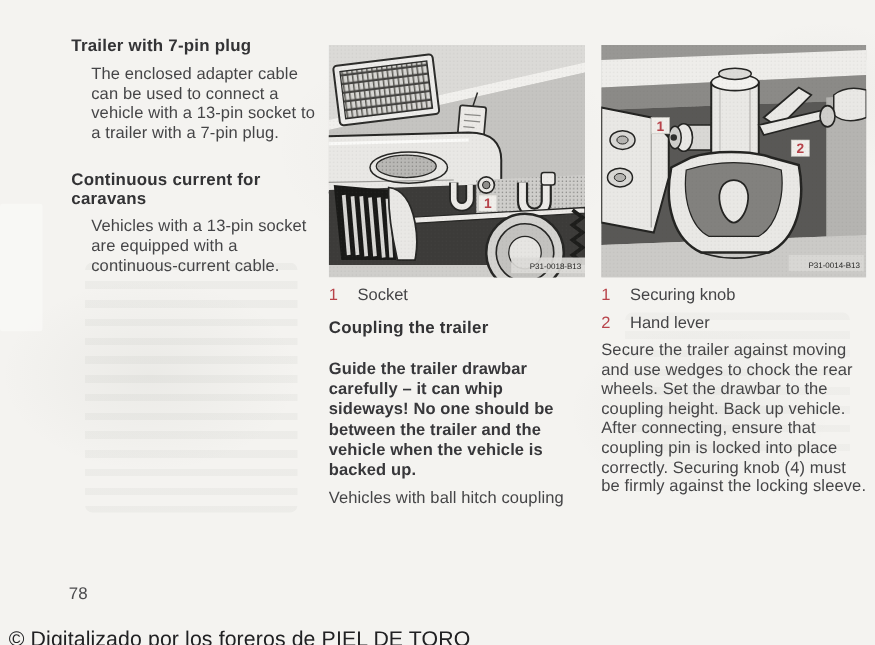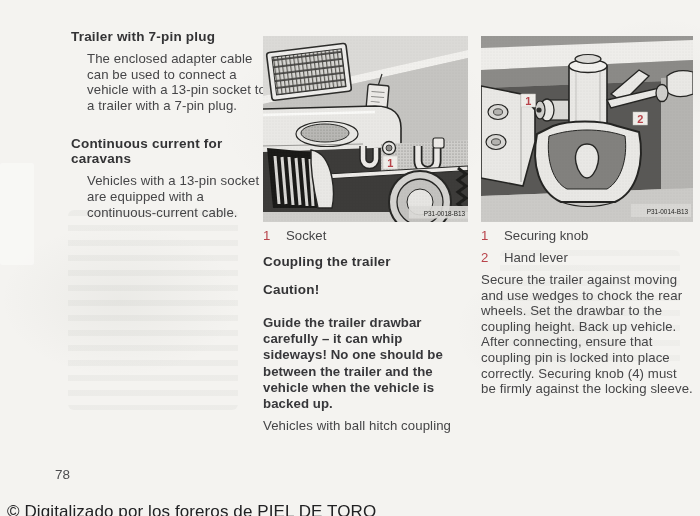--- a/index.html
+++ b/index.html
@@ -12,21 +12,21 @@
     background:
       radial-gradient(ellipse 170px 110px at 120px 300px, rgba(115,120,110,.07), transparent 70%),
       radial-gradient(ellipse 150px 100px at 560px 330px, rgba(115,120,110,.06), transparent 70%),
       radial-gradient(ellipse 200px 130px at 360px 120px, rgba(125,125,120,.05), transparent 70%),
       radial-gradient(ellipse 120px 90px at 660px 80px, rgba(115,115,110,.05), transparent 70%),
       #f4f3f0;
   }
   .abs { position:absolute; }
   .side-tab { left:0; top:163px; width:34px; height:102px; background:#fcfbf9; opacity:.55; border-radius:2px; }
 
-  .col-left  { left:71px;  top:29px;  width:201px; }
+  .col-left  { left:57px;  top:29px;  width:201px; }
   .fig-mid   { left:263px; top:36px;  width:205px; height:186px; }
   .col-mid   { left:263px; top:228px; width:206px; }
   .fig-right { left:481px; top:36px;  width:212px; height:186px; }
   .col-right { left:481px; top:228px; width:214px; }
 
   .heading { font-weight:700; font-size:13.5px; color:#333335; letter-spacing:.2px; }
   .body-text { font-size:13.2px; line-height:15.6px; color:#454547; letter-spacing:.1px; }
   .bold-text { font-weight:700; color:#37373a; line-height:16.2px; }
   .mt7  { margin-top:7px;margin-left:16px; }
   .mt5  { margin-top:5px; }
@@ -160,21 +160,20 @@
   <rect width="205" height="186" fill="url(#dotA)" opacity=".12"></rect>
 </svg>
 </figure>
 
 <div class="abs col-mid">
   <div class="caption-row">
     <span class="caption-num">1</span>
     <span>Socket</span>
   </div>
   <div class="heading mt11">Coupling the trailer</div>
-  <div class="heading mt13">Caution!</div>
   <p class="body-text bold-text" style="margin-top:18px;">Guide the trailer drawbar carefully – it can whip sideways! No one should be between the trailer and the vehicle when the vehicle is backed up.</p>
   <div class="body-text mt6">Vehicles with ball hitch coupling</div>
 </div>
 
 <figure class="abs fig-right">
 <svg viewBox="0 0 212 186" width="212" height="186">
   <defs>
     <pattern id="dotB" width="3" height="3" patternUnits="userSpaceOnUse">
           <circle cx="1" cy="1" r="0.55" fill="#55554f"></circle>
         </pattern>

